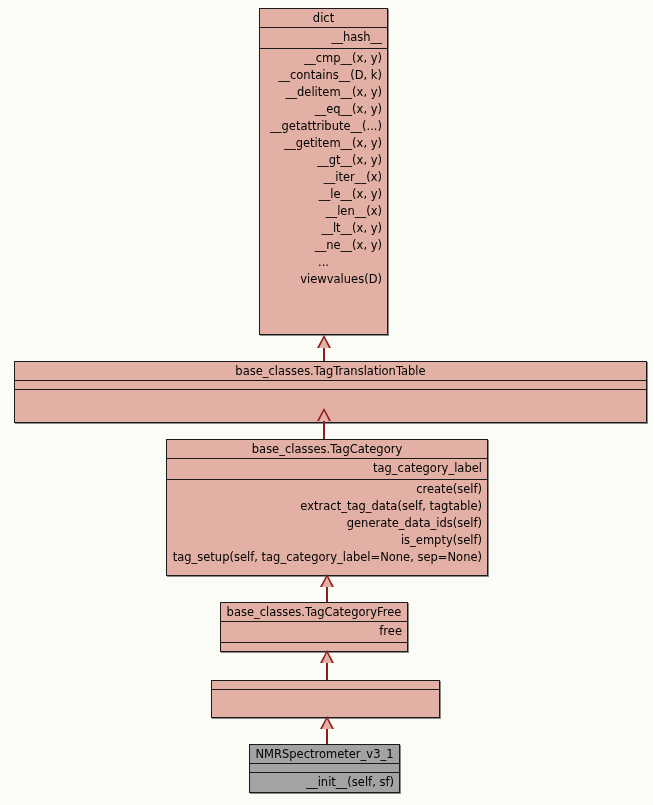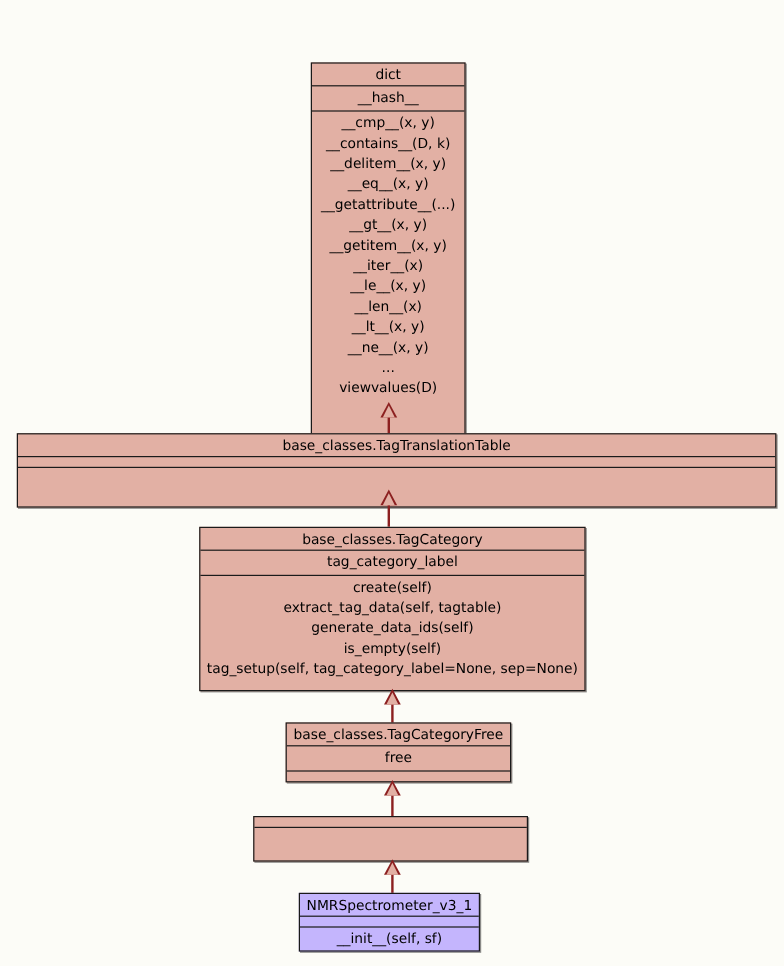--- a/index.html
+++ b/index.html
@@ -25,21 +25,21 @@
 
   
   .uml-class {
     position: absolute;
     box-sizing: border-box;
     border: 1px solid #1a1a1a;
     background: #e2b0a4;
     box-shadow: 1px 1px 0 0 rgba(0,0,0,0.45);
   }
   .uml-class.light {
-    background: #c4b5fd;
+    background: #a3a3a3;
   }
 
   .uml-title {
     box-sizing: border-box;
     text-align: center;
     font-size: 11.5px;
     color: #000;
     line-height: 17px;
     height: 19px;
     padding: 1px 4px 0 4px;
@@ -63,21 +63,21 @@
 
   .uml-row {
     box-sizing: border-box;
     font-size: 11.5px;
     color: #000;
     line-height: 17px;
     height: 17px;
     padding: 0 5px;
     white-space: nowrap;
     overflow: hidden;
-    text-align: center;
+    text-align: right;
   }
   .uml-row.center {
     text-align: center;
   }
 
   
   .edge {
     position: absolute;
   }
   .edge-line {
@@ -100,33 +100,33 @@
     border-left: 5px solid transparent;
     border-right: 5px solid transparent;
     border-bottom: 10px solid #e2b0a4;
   }
 </style>
 </head>
 <body>
 
 <div id="diagram">
 
-  <div class="uml-class" style="left:259px; top:8px; width:129px; height:327px;margin-top:44px;">
+  <div class="uml-class" style="left:259px; top:8px; width:129px; height:327px;">
     <div class="uml-title">dict</div>
     <div class="uml-compartment">
       <div class="uml-row">__hash__</div>
     </div>
     <div class="uml-compartment last">
       <div class="uml-row">__cmp__(x, y)</div>
       <div class="uml-row">__contains__(D, k)</div>
       <div class="uml-row">__delitem__(x, y)</div>
       <div class="uml-row">__eq__(x, y)</div>
       <div class="uml-row">__getattribute__(...)</div>
+      <div class="uml-row">__getitem__(x, y)</div>
       <div class="uml-row">__gt__(x, y)</div>
-      <div class="uml-row">__getitem__(x, y)</div>
       <div class="uml-row">__iter__(x)</div>
       <div class="uml-row">__le__(x, y)</div>
       <div class="uml-row">__len__(x)</div>
       <div class="uml-row">__lt__(x, y)</div>
       <div class="uml-row">__ne__(x, y)</div>
       <div class="uml-row center">...</div>
       <div class="uml-row">viewvalues(D)</div>
     </div>
   </div>
 
@@ -160,21 +160,21 @@
       <div class="uml-row">tag_setup(self, tag_category_label=None, sep=None)</div>
     </div>
   </div>
 
   <div class="edge" style="left:319px; top:576px; width:16px; height:27px;">
     <div class="edge-line" style="left:7px; top:11px; height:16px;"></div>
     <div class="arrowhead" style="left:1px; top:-2px;"></div>
     <div class="arrowhead-inner" style="left:3px; top:1px;"></div>
   </div>
 
-  <div class="uml-class" style="left:238px; top:602px; width:188px; height:50px;">
+  <div class="uml-class" style="left:220px; top:602px; width:188px; height:50px;">
     <div class="uml-title">base_classes.TagCategoryFree</div>
     <div class="uml-compartment">
       <div class="uml-row">free</div>
     </div>
     <div class="uml-compartment last empty"></div>
   </div>
 
   <div class="edge" style="left:319px; top:652px; width:16px; height:28px;">
     <div class="edge-line" style="left:7px; top:11px; height:17px;"></div>
     <div class="arrowhead" style="left:1px; top:-2px;"></div>

